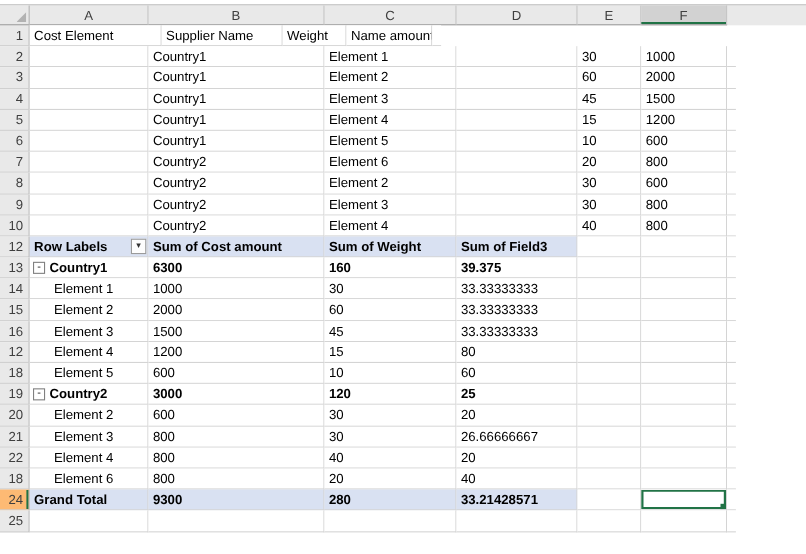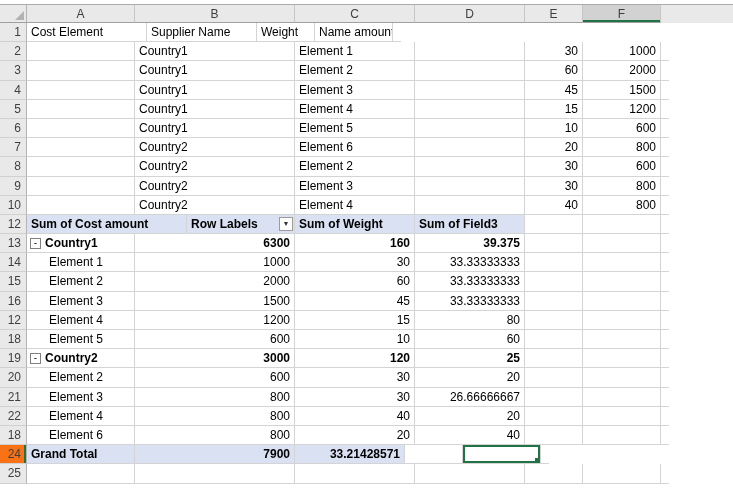--- a/index.html
+++ b/index.html
@@ -19,25 +19,25 @@
   .tri{position:absolute;right:2px;bottom:2px;width:9px;height:9px;background:#B2B2B2;
        clip-path:polygon(100% 0,100% 100%,0 100%)}
   .hdr-cell{flex:none;display:flex;align-items:center;justify-content:center;
             border-right:1px solid #C6C6C6;border-bottom:1px solid #A0A0A0;color:#3F3F3F}
   .hdr-cell.selcol{background:#D2D2D2;box-shadow:inset 0 -2px 0 var(--accent,#217346)}
 
   .row{display:flex;height:19.2px}
   .rownum{width:27px;flex:none;background:var(--hdr,#E9E9E9);
           border-right:1px solid #B4B4B4;border-bottom:1px solid #D0D0D0;
           text-align:right;padding-right:5px;line-height:19px;color:#3F3F3F}
-  .rownum.hl{background:#f97316;box-shadow:inset -2px 0 0 var(--accent,#217346)}
+  .rownum.hl{background:#fdba74;box-shadow:inset -2px 0 0 var(--accent,#217346)}
   .cell{flex:none;background:#fff;border-right:1px solid var(--grid,#D4D4D4);
         border-bottom:1px solid var(--grid,#D4D4D4);padding:0 4px;line-height:18px;
         overflow:hidden;white-space:nowrap;position:relative}
-  .num{text-align:right}
+  .num{text-align:left}
   .blue{background:var(--pivot,#D9E1F2)}
   .k-pivot-header .cell,.k-pivot-group .cell,.k-pivot-total .cell{font-weight:bold}
   .k-pivot-item .cA{padding-left:22px}
   .k-pivot-group .cA{display:flex;align-items:center;gap:4px;padding-left:3px}
   .collapse{flex:none;display:inline-flex;align-items:center;justify-content:center;
             width:11px;height:11px;border:1px solid #808080;background:#fff;
             font-size:10px;line-height:1;font-weight:400;color:#222}
   .filter-btn{position:absolute;right:1px;top:50%;transform:translateY(-50%);
               width:14px;height:14px;border:1px solid #9B9B9B;background:#FDFDFD;
               display:flex;align-items:center;justify-content:center;
@@ -159,22 +159,22 @@
         <div class="cell cA"></div>
         <div class="cell cB">Country2</div>
         <div class="cell cC">Element 4</div>
         <div class="cell cD"></div>
         <div class="cell cE num">40</div>
         <div class="cell cF num">800</div>
         <div class="cell cfill"></div>
       </div>
       <div class="row k-pivot-header">
         <div class="rownum">12</div>
+        <div class="cell cA blue"><span>Row Labels</span><span class="filter-btn">▼</span></div>
         <div class="cell cB blue">Sum of Cost amount</div>
-        <div class="cell cA blue"><span>Row Labels</span><span class="filter-btn">▼</span></div>
         <div class="cell cC blue">Sum of Weight</div>
         <div class="cell cD blue">Sum of Field3</div>
         <div class="cell cE"></div>
         <div class="cell cF"></div>
         <div class="cell cfill"></div>
       </div>
       <div class="row k-pivot-group">
         <div class="rownum">13</div>
         <div class="cell cA">
           <span class="collapse">-</span>
@@ -286,21 +286,22 @@
         <div class="cell cB num">800</div>
         <div class="cell cC num">20</div>
         <div class="cell cD num">40</div>
         <div class="cell cE"></div>
         <div class="cell cF"></div>
         <div class="cell cfill"></div>
       </div>
       <div class="row k-pivot-total">
         <div class="rownum hl">24</div>
         <div class="cell cA blue">Grand Total</div>
-        <div class="cell cB num blue">7900</div>
+        <div class="cell cB num blue">9300</div>
+        <div class="cell cC num blue">280</div>
         <div class="cell cD num blue">33.21428571</div>
         <div class="cell cE"></div>
         <div class="cell cF sel"></div>
         <div class="cell cfill"></div>
       </div>
       <div class="row k-blank">
         <div class="rownum">25</div>
         <div class="cell cA"></div>
         <div class="cell cB"></div>
         <div class="cell cC"></div>

